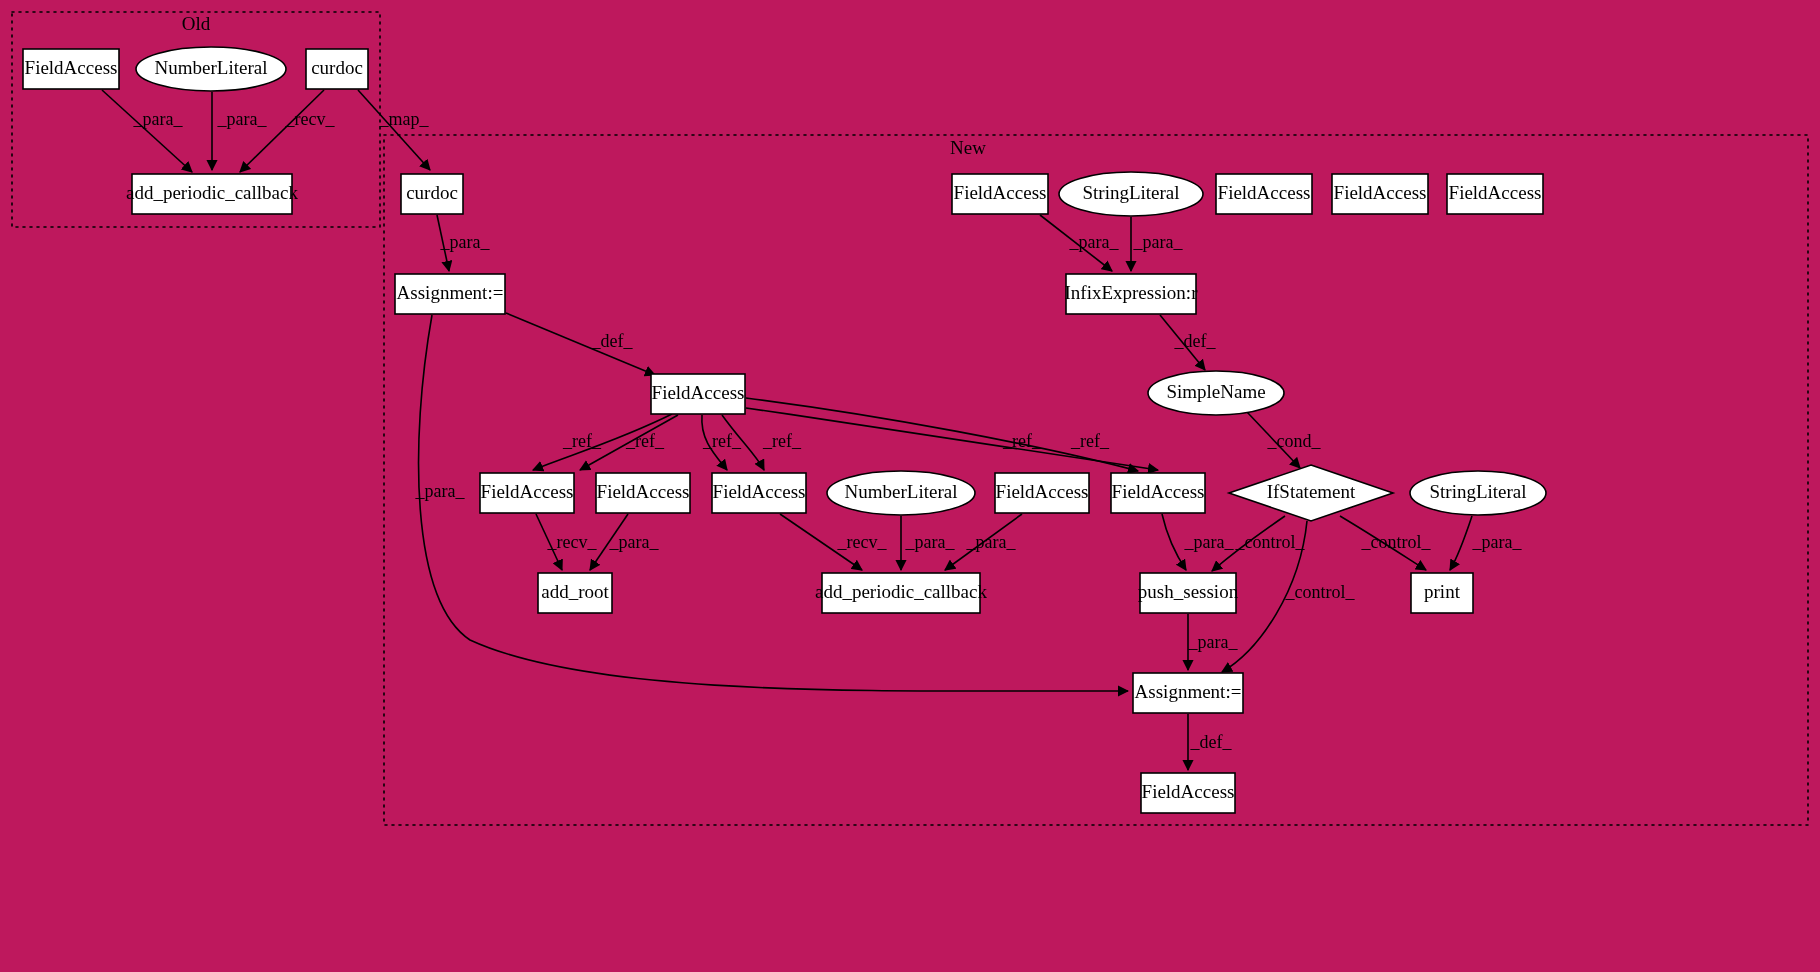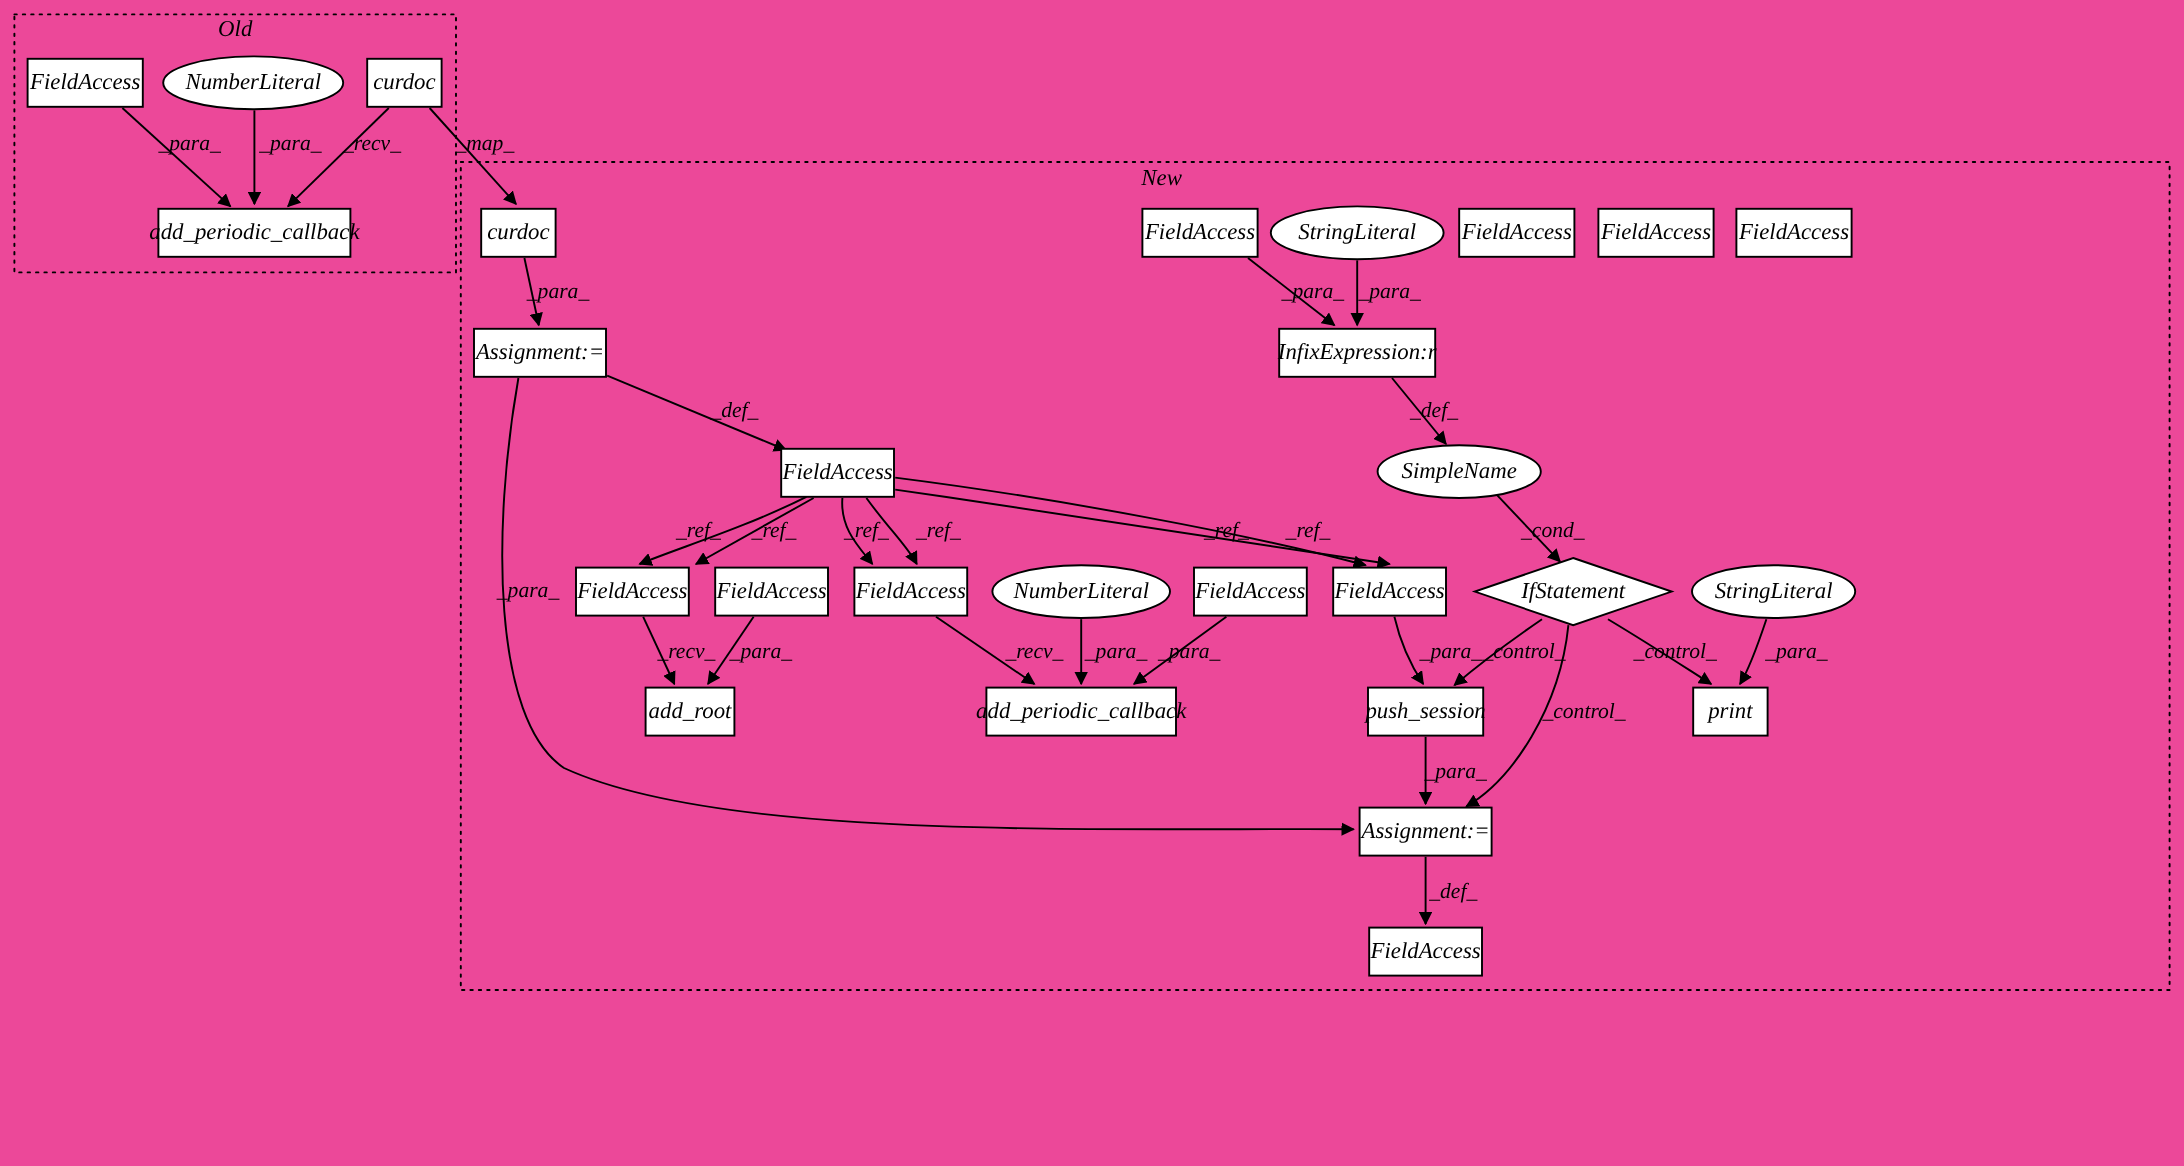--- a/index.html
+++ b/index.html
@@ -1,17 +1,17 @@
 <!DOCTYPE html>
 <html><head>
 <meta charset="utf-8">
 <style>
   html,body{margin:0;padding:0;background:#ffffff;}
-  #root{position:relative;width:1820px;height:972px;background:#ec4899;
-        font-family:"Liberation Serif","DejaVu Serif",serif;font-style:italic;}
+  #root{position:relative;width:1820px;height:972px;background:#be185d;
+        font-family:"Liberation Serif","DejaVu Serif",serif;}
   svg{position:absolute;left:0;top:0;width:1820px;height:972px;overflow:visible;}
   .clusterLbl{font-size:19px;fill:#000;text-anchor:middle;dominant-baseline:middle;}
   .nodeLbl{font-size:19px;fill:#000;text-anchor:middle;dominant-baseline:middle;}
   .edgeLbl{font-size:18px;fill:#000;text-anchor:middle;dominant-baseline:middle;}
   .shp{fill:#ffffff;stroke:#000000;stroke-width:1.6;}
   .edge{fill:none;stroke:#000000;stroke-width:1.6;}
   .cluster{fill:none;stroke:#000000;stroke-width:1.6;stroke-dasharray:2 5;stroke-linecap:round;}
 </style>
 </head>
 <body>

